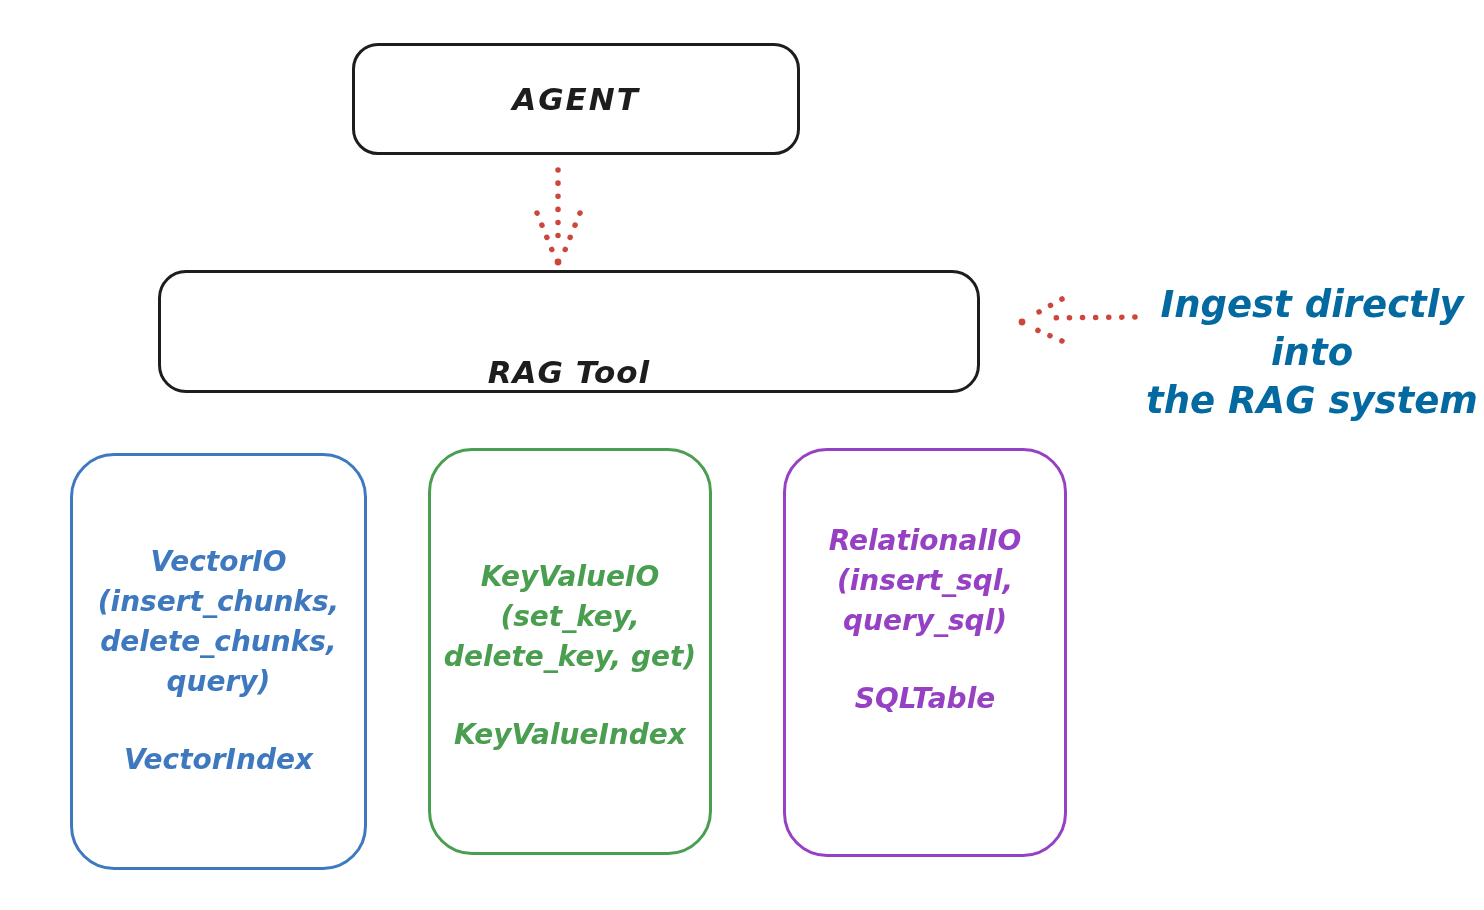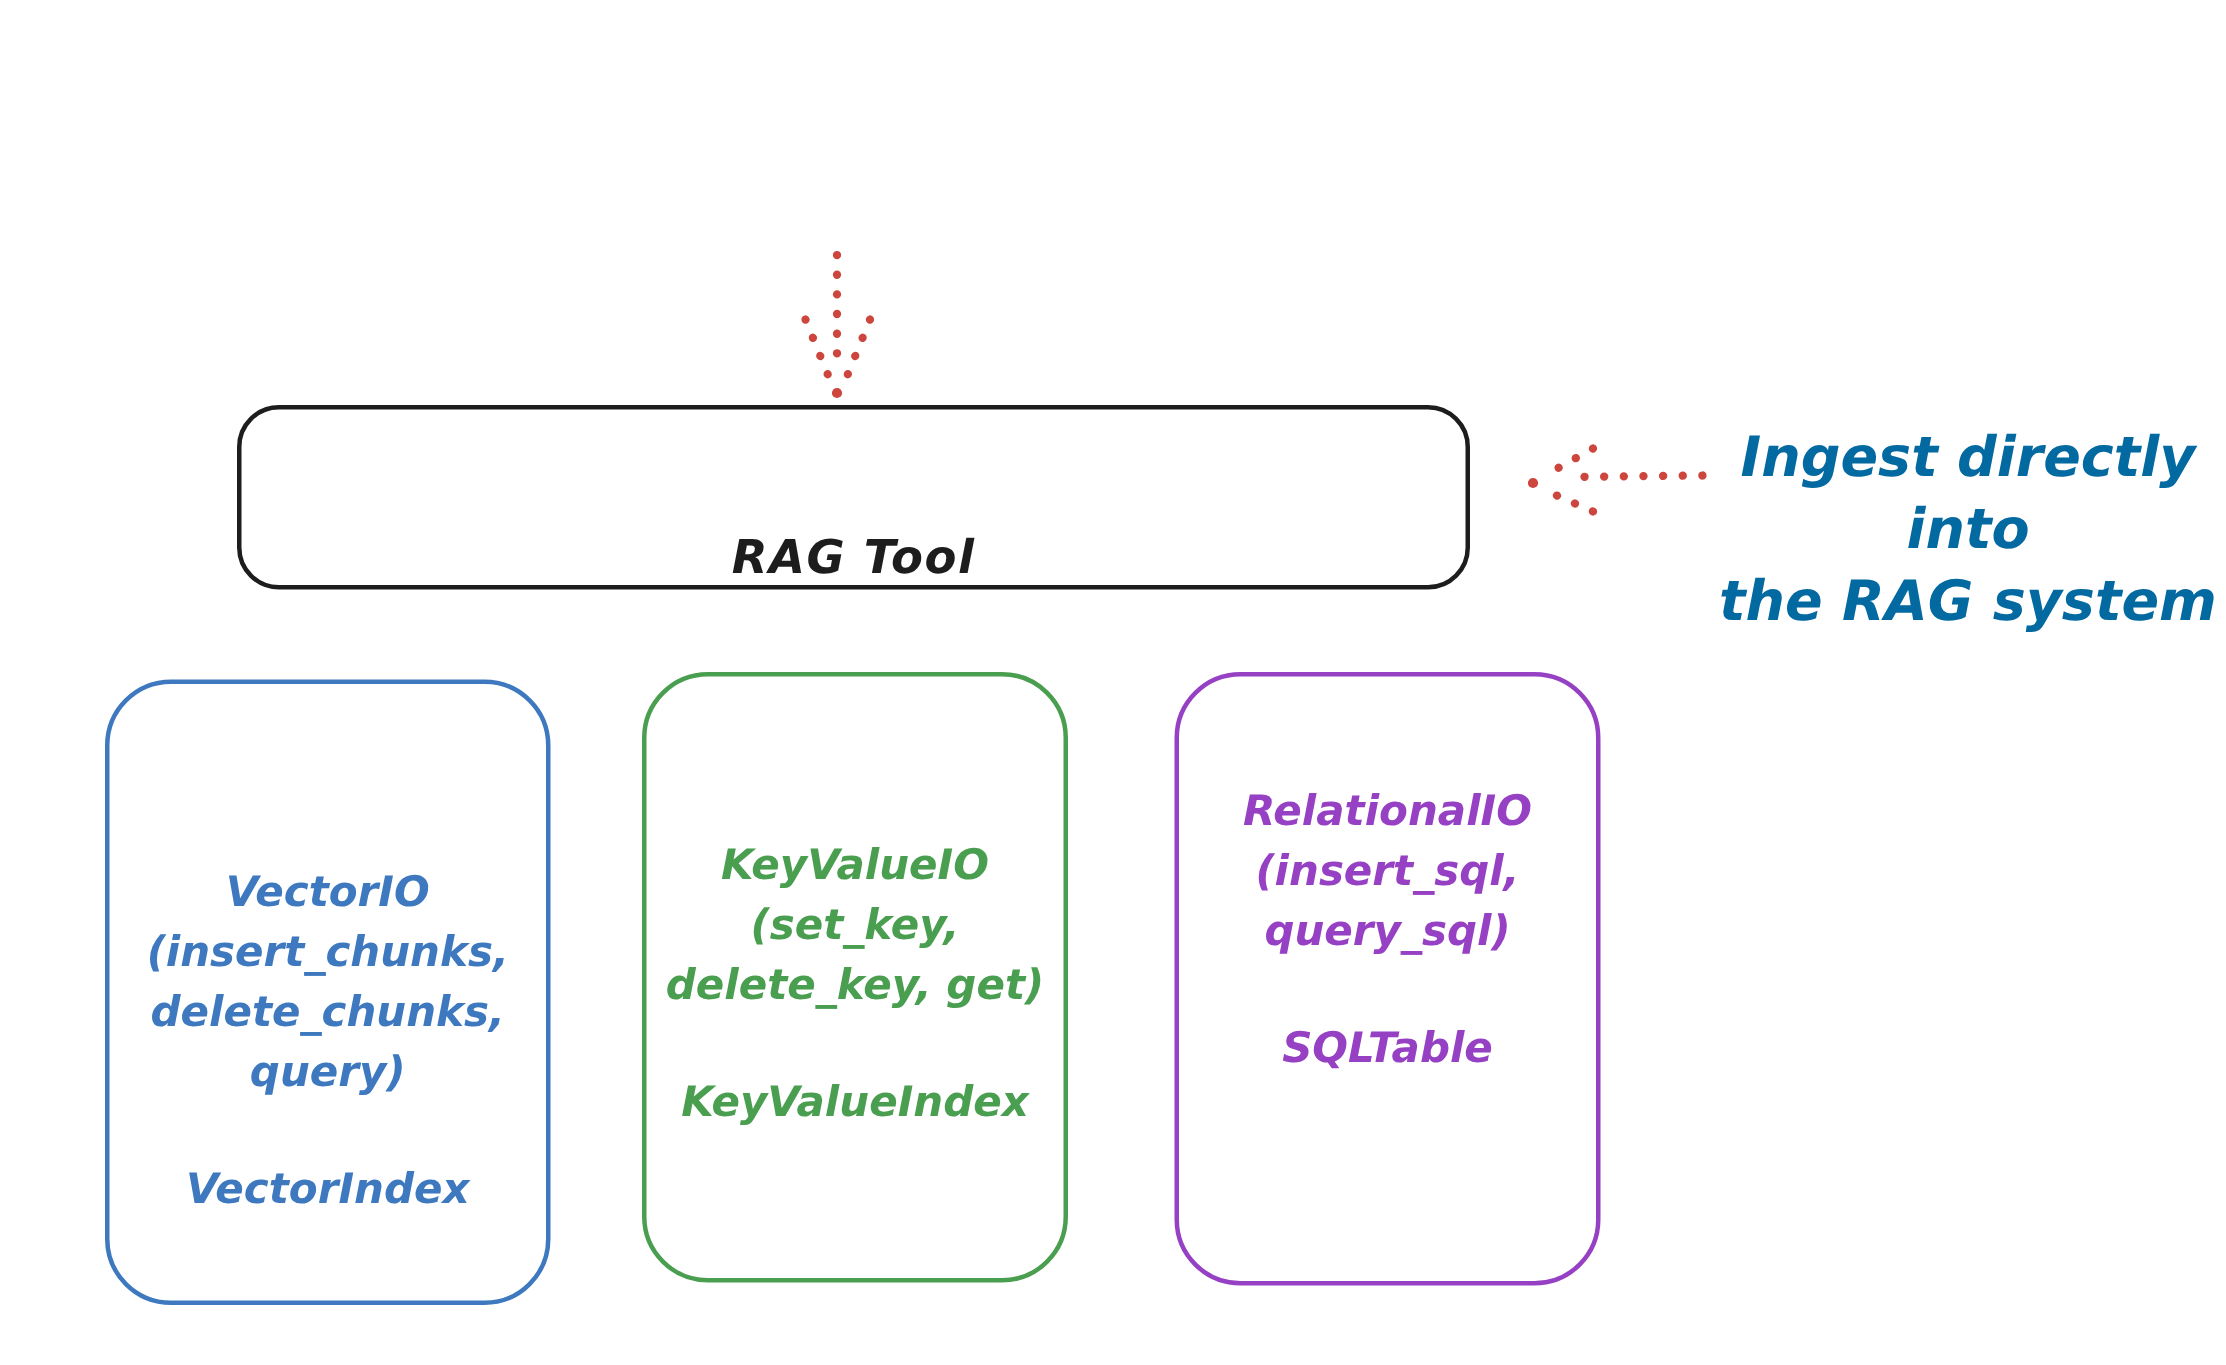--- a/index.html
+++ b/index.html
@@ -79,21 +79,21 @@
     line-height: 40px;
     white-space: pre-line;
   }
   .io-index { margin-top: 38px; }
   .vector-box {
     left: 70px; top: 453px;
     width: 297px; height: 417px;
     border-radius: 44px;
     border-color: #3e79c0;
     color: #3e79c0;
-    padding-top: 119px;
+    padding-top: 86px;
   }
   .keyvalue-box {
     left: 428px; top: 448px;
     width: 284px; height: 407px;
     border-radius: 44px;
     border-color: #4a9e50;
     color: #4a9e50;
     padding-top: 106px;
   }
   .relational-box {
@@ -120,20 +120,23 @@
     <circle cx="558" cy="262" r="3.4" fill="#cd463d"></circle>
 
     <g stroke="#cd463d" stroke-width="5.5" stroke-linecap="round" stroke-dasharray="0.1 13" fill="none">
       <line x1="1135" y1="317" x2="1044" y2="318"></line>
       <line x1="1062" y1="299" x2="1028" y2="318"></line>
       <line x1="1062" y1="341" x2="1028" y2="326"></line>
     </g>
     <circle cx="1022" cy="322" r="3.4" fill="#cd463d"></circle>
   </svg>
 
+  <div class="box black-box agent-box">
+    <div class="black-label">AGENT</div>
+  </div>
 
   <div class="box black-box rag-box">
     <div class="black-label rag-label">RAG Tool</div>
   </div>
 
   <div class="annotation">Ingest directly into
 the RAG system</div>
 
   <div class="box io-box vector-box">
     <div class="io-body">VectorIO

